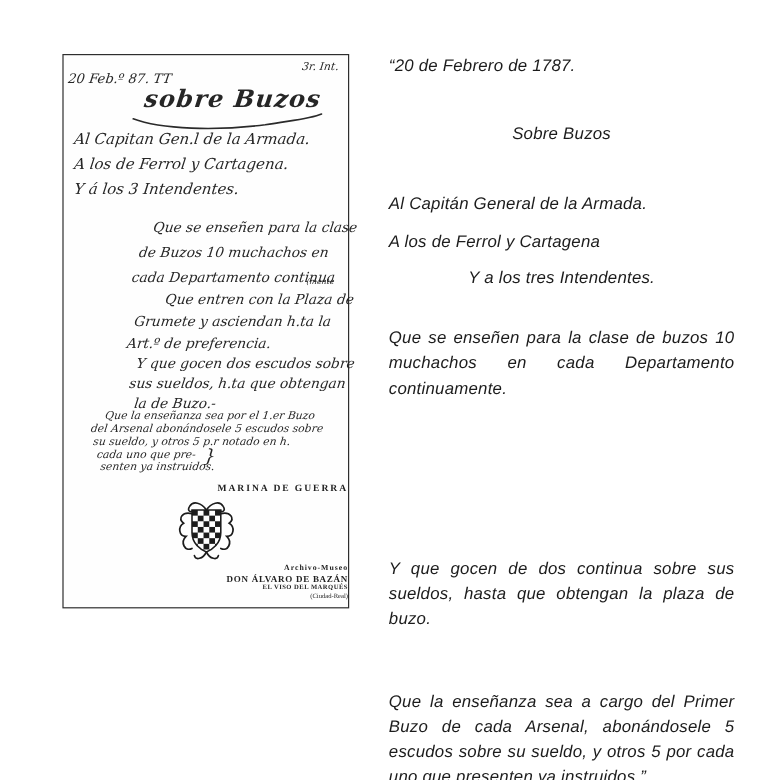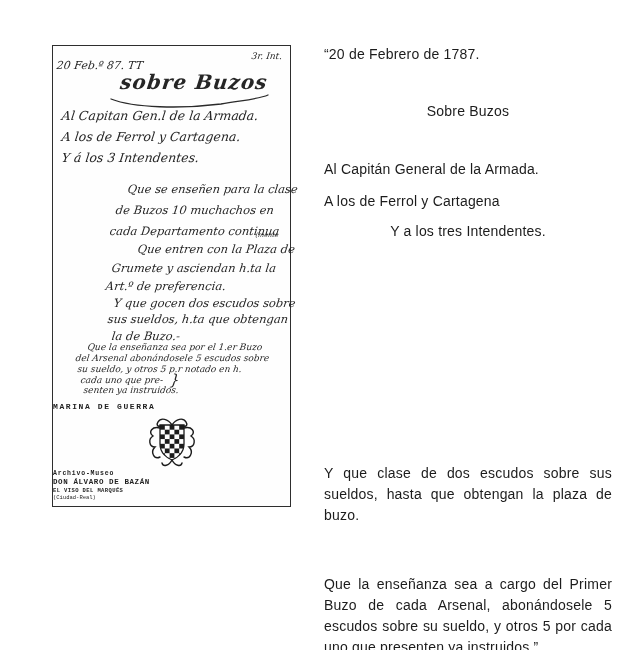--- a/index.html
+++ b/index.html
@@ -13,34 +13,34 @@
         color:#262626; white-space:nowrap; transform:skewX(-7deg); transform-origin:left bottom; }
   .hw-annot  { font-size:11px; }
   .hw-annot2 { font-size:9px;  }
   .hw-title  { font-size:20px; font-weight:600; letter-spacing:1px; }
   .hw-addr   { font-size:12.5px; }
   .hw-body   { font-size:11.5px; }
   .hw-ins    { font-size:6.5px; }
   .hw-note   { font-size:9px; }
   .hw-brace  { font-size:15px; font-weight:400; }
 
-  .stamp-text { position:absolute; left:0; width:100%; text-align:left;
-                font-family:Liberation Mono, monospace; color:#1f1f1f; }
+  .stamp-text { position:absolute; left:0; width:100%; text-align:right;
+                font-family:Liberation Serif, serif; color:#1f1f1f; }
   .st-org  { font-size:8px;  font-weight:bold; letter-spacing:1.6px; }
   .st-a1   { font-size:6.5px; font-weight:bold; letter-spacing:0.8px; }
   .st-a2   { font-size:7.5px; font-weight:bold; letter-spacing:0.6px; }
   .st-a3   { font-size:5.5px; font-weight:bold; letter-spacing:0.4px; }
   .st-a4   { font-size:5.5px; }
 
   .emblem { position:absolute; top:370px; left:50%; transform:translateX(-50%); }
   .swash  { position:absolute; left:56px; top:48px; }
 
   
   .trans { position:absolute; left:324px; top:0; width:288px; height:546px;
-           font-size:14px; line-height:21px; color:#1c1c1c;
+           font-style:italic; font-size:14px; line-height:21px; color:#1c1c1c;
            letter-spacing:0.2px; }
   .t-block { position:absolute; left:0; width:100%; }
   .t-center { text-align:center; }
   .t-just { text-align:justify; }
 </style>
 </head>
 <body>
 
 <div class="manuscript">
 
@@ -101,15 +101,16 @@
 </div>
 
 <div class="trans">
   <div class="t-block" style="top:44px;">“20 de Febrero de 1787.</div>
   <div class="t-block t-center" style="top:101px;">Sobre Buzos</div>
 
   <div class="t-block" style="top:191px;">A los de Ferrol y Cartagena</div>
   <div class="t-block" style="top:159px;">Al Capitán General de la Armada.</div>
   <div class="t-block" style="top:221px;text-align:center;">Y a los tres Intendentes.</div>
 
-  <div class="t-block t-just" style="top:463px;">Y que clase de dos escudos sobre sus sueldos, hasta que obtengan la plaza de buzo.</div>
+  <div class="t-block t-just" style="top:271px;">Que se enseñen para la clase de buzos 10 muchachos en cada Departamento continuamente.</div>
+  <div class="t-block t-just" style="top:463px;">Y que gocen de dos continua sobre sus sueldos, hasta que obtengan la plaza de buzo.</div>
   <div class="t-block t-just" style="top:574px;">Que la enseñanza sea a cargo del Primer Buzo de cada Arsenal, abonándosele 5 escudos sobre su sueldo, y otros 5 por cada uno que presenten ya instruidos.”</div>
 </div>
 
 </body></html>

